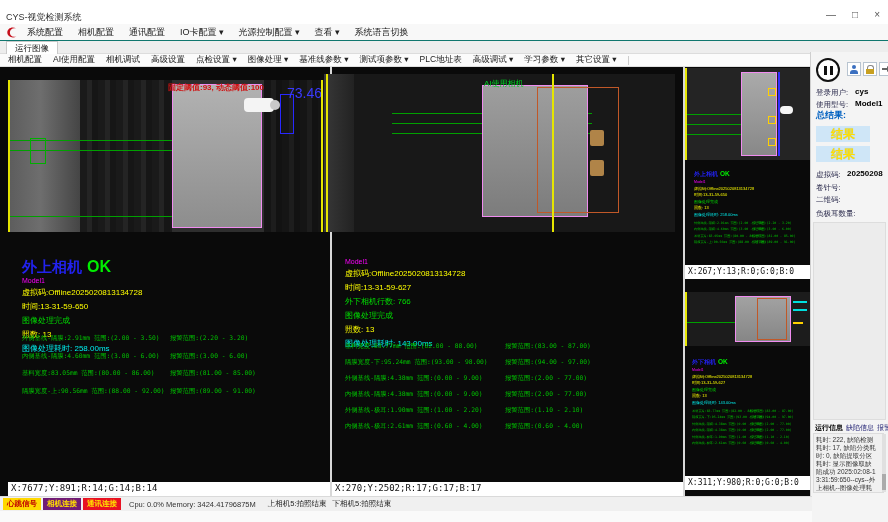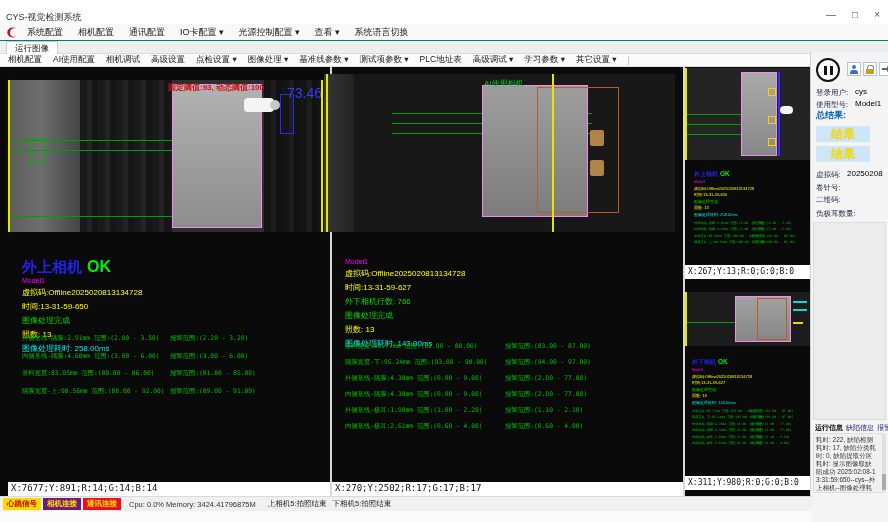--- a/index.html
+++ b/index.html
@@ -61,21 +61,21 @@
   .mini-cl{font-size:4px;color:#00eeee;margin-top:1.5px;white-space:nowrap;}
   .mini-mrow{display:flex;margin-bottom:2.6px;color:#00c400;font-size:3.2px;white-space:nowrap;
              font-family:"DejaVu Sans Mono",monospace;}
   .mini-mrow .mtext{width:58px;flex:none;}
   
   .coordbar{background:#ffffff;color:#111;font-family:"DejaVu Sans Mono","Liberation Mono",monospace;
             font-size:9px;line-height:13px;padding-left:3px;box-sizing:border-box;height:14px;}
   
   .sidepanel{left:810px;top:52px;width:78px;height:470px;background:#f4f4f4;border-left:1px solid #cfcfcf;box-sizing:border-box;}
   .sp-label{font-size:7.5px;color:#28284a;white-space:nowrap;}
-  .sp-value{font-size:8px;color:#000;white-space:nowrap;}
+  .sp-value{font-size:8px;color:#000;white-space:nowrap;font-weight:bold;}
   .sp-total{font-size:9px;font-weight:bold;color:#0060c0;}
   .result-block{width:54px;height:16px;background:#cfe6f7;color:#ffdf00;font-weight:bold;font-size:12px;
                 text-align:center;line-height:16px;text-shadow:0 0 1px #9abddb;}
   .pausebtn{width:24px;height:24px;border:2.5px solid #111;border-radius:50%;background:#fff;
             display:flex;align-items:center;justify-content:center;gap:3px;box-sizing:border-box;}
   .pausebtn i{display:block;width:3px;height:9px;background:#111;}
   .sq-btn{width:14px;height:14px;background:#fff;border:1px solid #b8c4d0;box-sizing:border-box;position:absolute;}
   .icon-person{position:relative;}
   .icon-person::before{content:"";position:absolute;left:4px;top:2px;width:4px;height:4px;border-radius:50%;background:#3a6fc0;}
   .icon-person::after{content:"";position:absolute;left:2px;top:7px;width:8px;height:4px;border-radius:3px 3px 0 0;background:#3a6fc0;}

